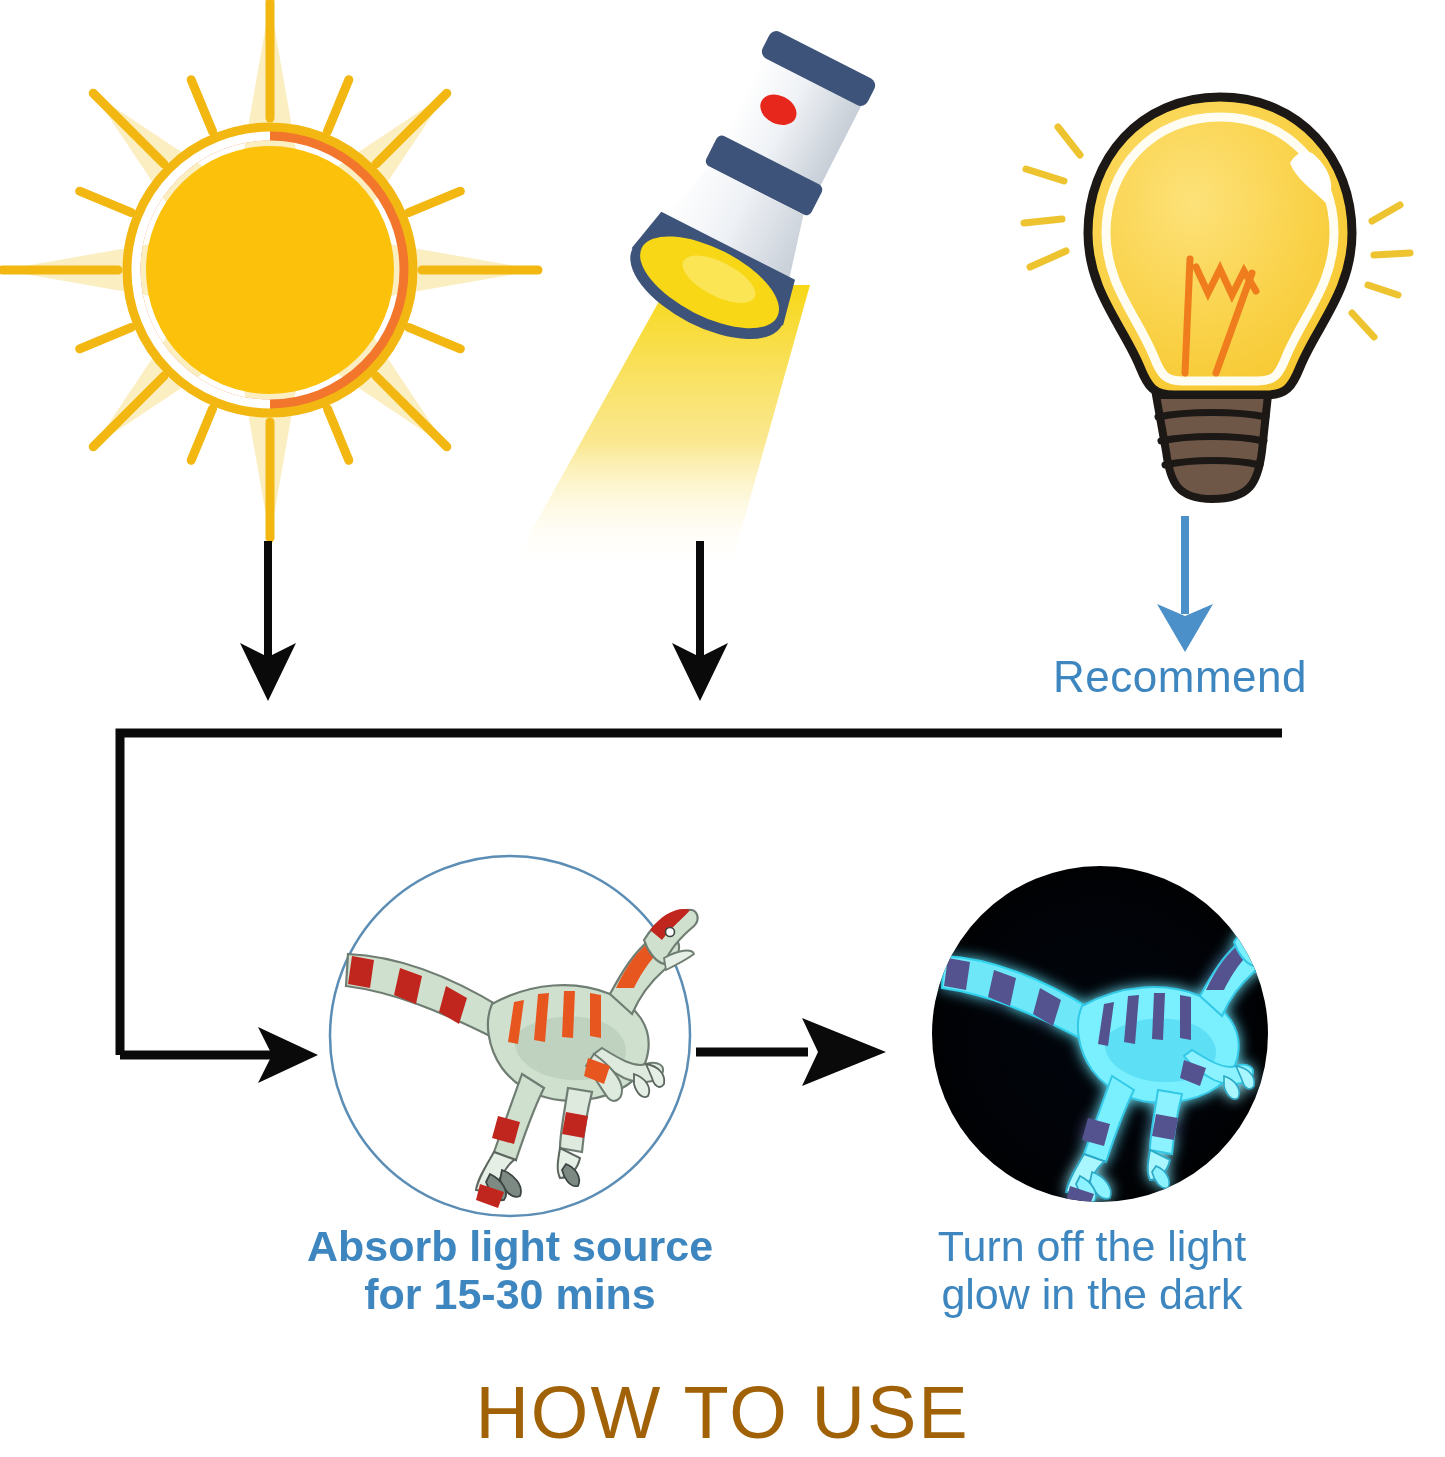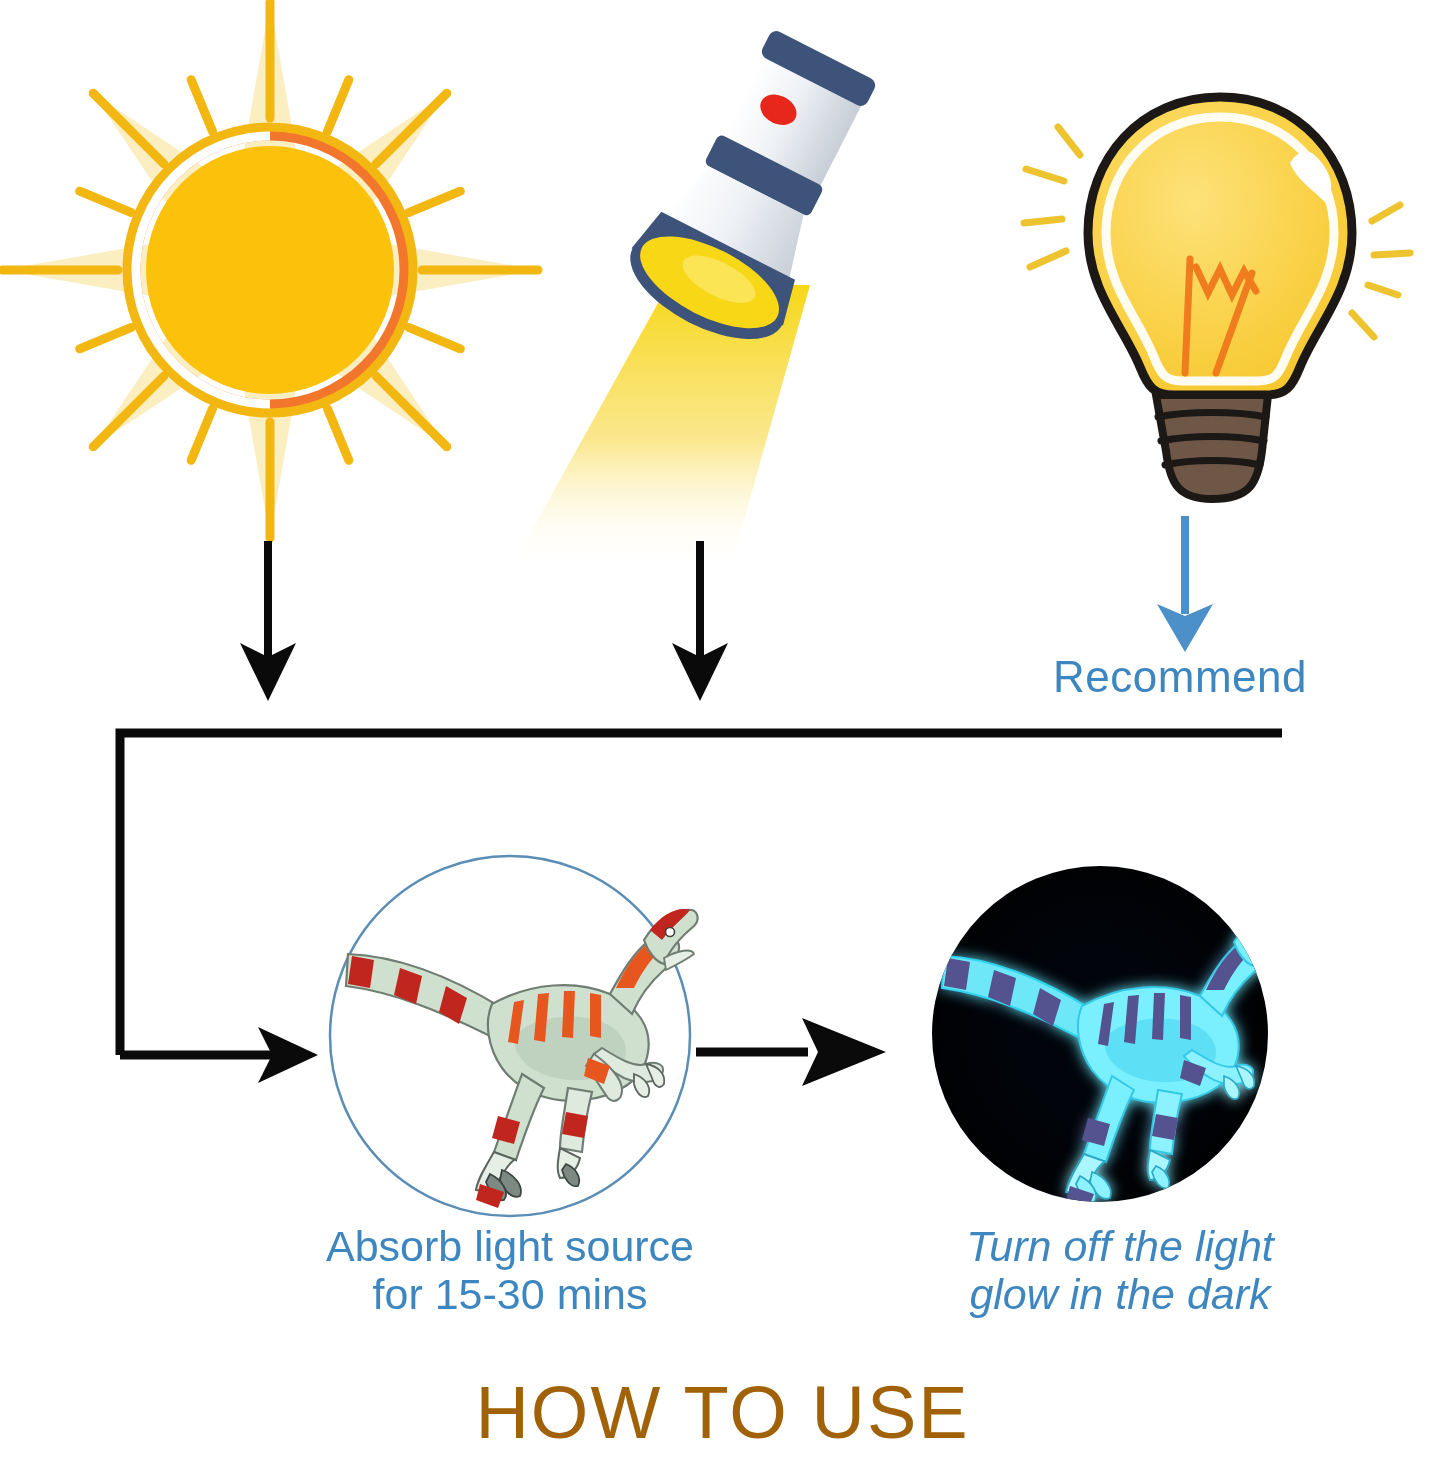--- a/index.html
+++ b/index.html
@@ -19,25 +19,25 @@
     white-space:pre-line;
     font-weight:400;
   }
   #recommend-label{
     left:1000px; top:652px; width:360px;
     font-size:44px; letter-spacing:.5px;
   }
   #absorb-label{
     left:250px; top:1222px; width:520px;
     font-size:43px;
+    font-weight:bold;
   }
   #glow-label{
-    left:880px; top:1222px; width:480px;
+    left:852px; top:1222px; width:480px;
     font-size:43px;
-    font-style:italic;
   }
   #page-title{
     left:0; top:1372px; width:1445px;
     font-size:74px; letter-spacing:2px; color:#a16207;
   }
 
   
   svg{display:block;overflow:visible;}
 </style>
 </head>

